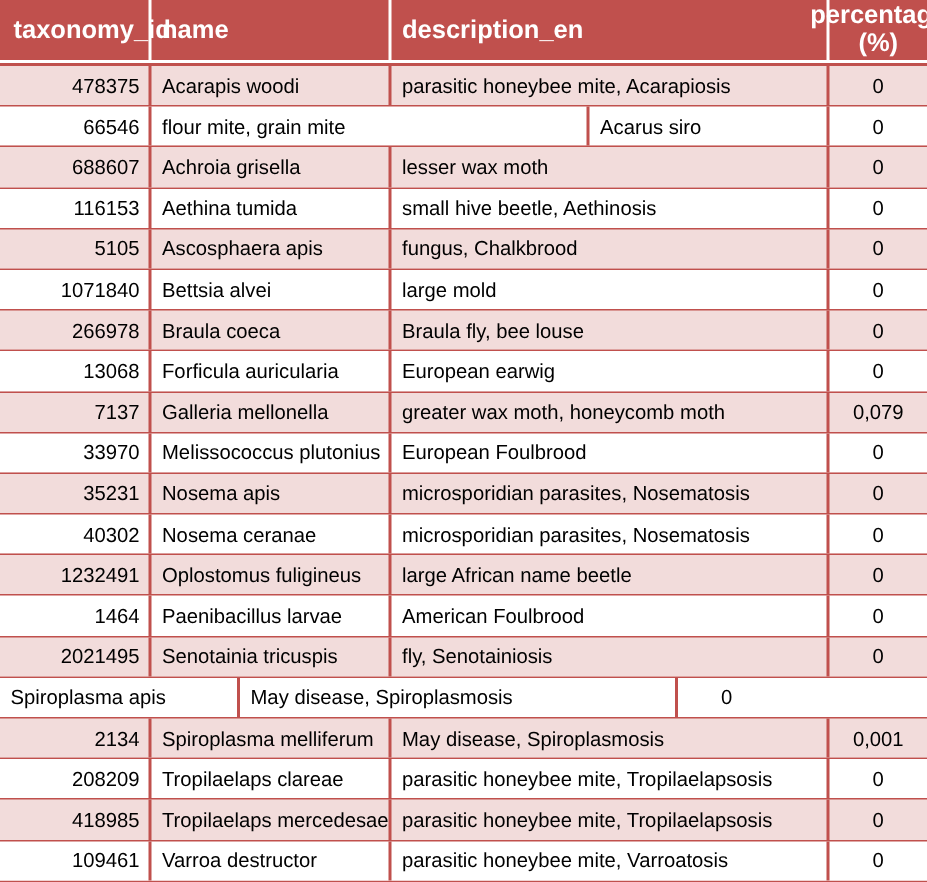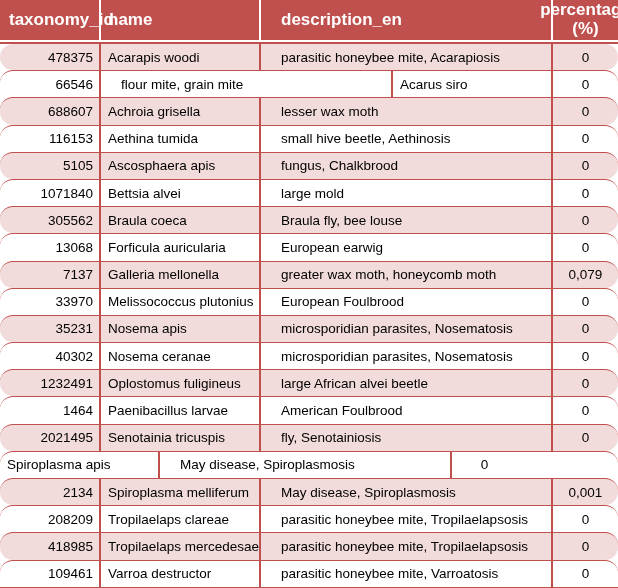--- a/index.html
+++ b/index.html
@@ -28,34 +28,33 @@
   
   .tbody{
     border-top:2px solid #c0504d;   
     border-bottom:2px solid #c0504d;
   }
   .tr{
     display:flex;
     height:26.2px;
     background:#ffffff;
     font-size:13.5px;
-    border-radius:13px;
   }
   .tr + .tr{border-top:1px solid #c0504d;}
   .tr.band{background:#f2dcdb;}
   .td{
     box-sizing:border-box;
     display:flex;align-items:center;
     white-space:nowrap;overflow:hidden;
   }
   .td.sep{border-right:2px solid #c0504d;}
   
   .col-taxid{width:101px;justify-content:flex-end;padding-right:6px;}
   .col-name{width:160px;padding-left:7px;}
-  .col-desc{width:292px;padding-left:20px;}
+  .col-desc{width:292px;padding-left:7px;}
   .col-pct{width:65px;justify-content:center;text-align:center;padding:0 3px;}
   .th.col-taxid{justify-content:flex-start;padding-left:9px;}
   .th.col-pct{justify-content:center;}
 </style>
 </head>
 <body>
 
 <div class="table">
   <div class="header-row">
     <div class="th sep col-taxid">taxonomy_id</div>
@@ -100,21 +99,21 @@
   </div>
 
   <div class="tr">
     <div class="td sep col-taxid">1071840</div>
     <div class="td sep col-name">Bettsia alvei</div>
     <div class="td sep col-desc">large mold</div>
     <div class="td col-pct">0</div>
   </div>
 
   <div class="tr band">
-    <div class="td sep col-taxid">305562</div>
+    <div class="td sep col-taxid">266978</div>
     <div class="td sep col-name">Braula coeca</div>
     <div class="td sep col-desc">Braula fly, bee louse</div>
     <div class="td col-pct">0</div>
   </div>
 
   <div class="tr">
     <div class="td sep col-taxid">13068</div>
     <div class="td sep col-name">Forficula auricularia</div>
     <div class="td sep col-desc">European earwig</div>
     <div class="td col-pct">0</div>
@@ -144,21 +143,21 @@
   <div class="tr">
     <div class="td sep col-taxid">40302</div>
     <div class="td sep col-name">Nosema ceranae</div>
     <div class="td sep col-desc">microsporidian parasites, Nosematosis</div>
     <div class="td col-pct">0</div>
   </div>
 
   <div class="tr band">
     <div class="td sep col-taxid">1232491</div>
     <div class="td sep col-name">Oplostomus fuligineus</div>
-    <div class="td sep col-desc">large African alvei beetle</div>
+    <div class="td sep col-desc">large African name beetle</div>
     <div class="td col-pct">0</div>
   </div>
 
   <div class="tr">
     <div class="td sep col-taxid">1464</div>
     <div class="td sep col-name">Paenibacillus larvae</div>
     <div class="td sep col-desc">American Foulbrood</div>
     <div class="td col-pct">0</div>
   </div>
 

